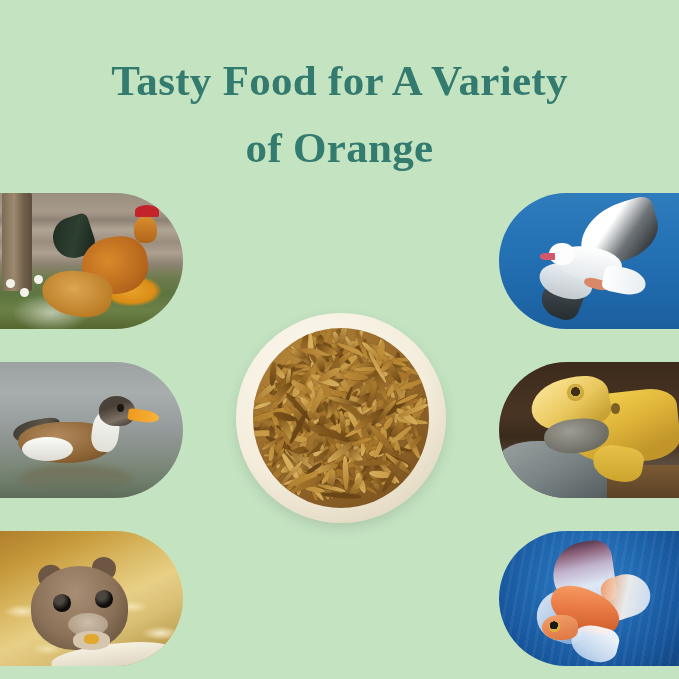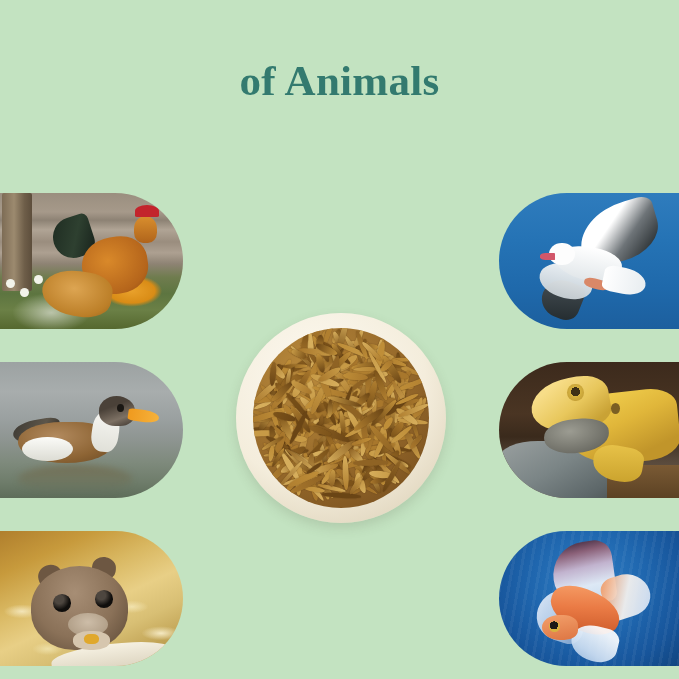--- a/index.html
+++ b/index.html
@@ -390,21 +390,22 @@
 
   
   .sr { position: absolute; width: 1px; height: 1px; overflow: hidden; clip: rect(0 0 0 0); }
 </style>
 </head>
 <body>
 
 <div id="poster">
 
   <div class="title-block">
-    <span class="title-line">of Animals</span>
+    <span class="title-line">Tasty Food for A Variety</span>
+    <span class="title-line">of Orange</span>
   </div>
 
   <div class="tile tile-left row-1">
     <div class="photo ph-chicken">
       <div class="ch-post"></div>
       <div class="ch-tail"></div>
       <div class="ch-rooster-body"></div>
       <div class="ch-rooster-head"></div>
       <div class="ch-comb"></div>
       <div class="ch-hen"></div>

